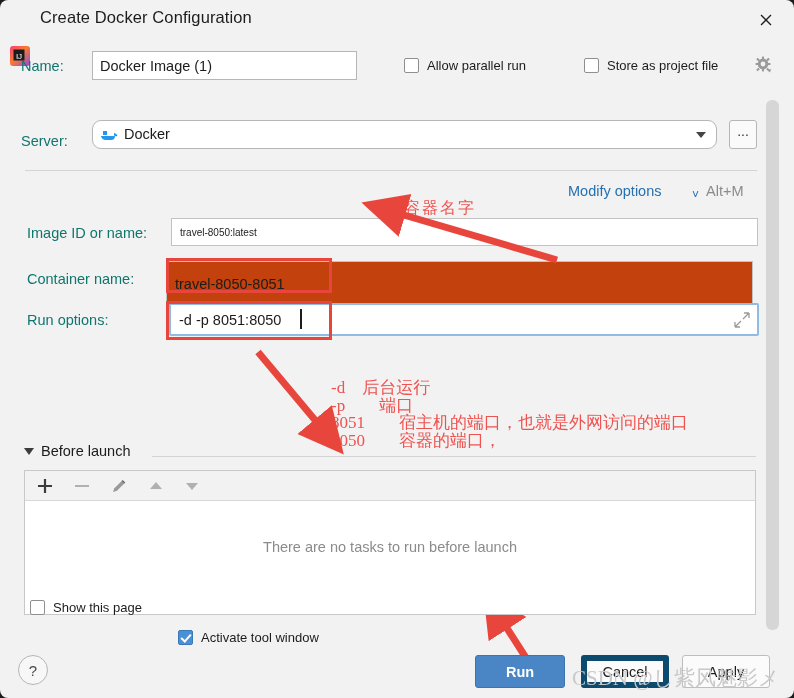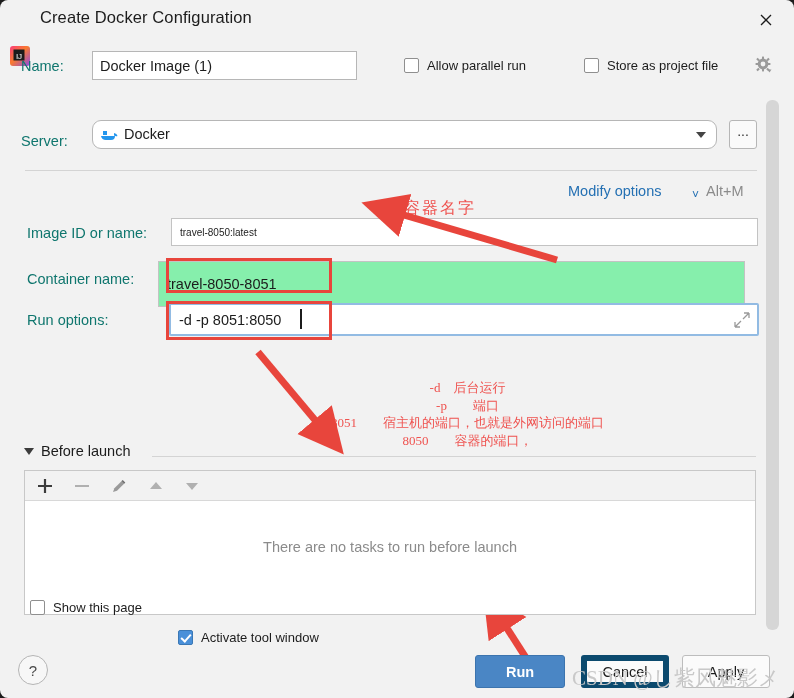--- a/index.html
+++ b/index.html
@@ -117,22 +117,22 @@
   
   #image-label { left: 27px; top: 225px; }
   #image-input {
     position: absolute; left: 171px; top: 218px; width: 587px; height: 28px;
     background: #fff; border: 1px solid #c3c3c3;
     font-size: 10px; color: #1c1c1c; padding: 0 8px;
     font-family: "Liberation Sans", sans-serif;
   }
   #container-label { left: 27px; top: 271px; text-align: center; }
   #container-input {
-    position: absolute; left: 158px; top: 261px; width: 587px; height: 46px;
-    background: #86efac; border: 1px solid #c3c3c3;
+    position: absolute; left: 166px; top: 261px; width: 587px; height: 46px;
+    background: #c2410c; border: 1px solid #c3c3c3;
     font-size: 14.5px; color: #1c1c1c; padding: 0 8px;
     font-family: "Liberation Sans", sans-serif;
   }
   #runopt-label { left: 27px; top: 312px; }
   #runopt-input {
     position: absolute; left: 169px; top: 303px; width: 590px; height: 33px;
     background: #fff; border: 2px solid #92bbe3; border-radius: 2px;
     font-size: 14.5px; color: #1c1c1c; padding: 0 8px;
     font-family: "Liberation Sans", sans-serif;
   }
@@ -157,21 +157,21 @@
     pointer-events: none;
   }
 
   
   .redtext {
     position: absolute; color: #ef5350;
     font-family: "Liberation Serif", serif;
     white-space: pre;
   }
   #ann-container-name { left: 404px; top: 198px; font-size: 16px; letter-spacing: 2px; }
-  #ann-block { left: 331px; top: 379px; font-size: 13px; line-height: 17.5px; text-align: center; }
+  #ann-block { left: 331px; top: 379px; font-size: 17px; line-height: 17.5px; }
   #ann-map { left: 337px; top: 478px; font-size: 15.5px; }
 
   
   #bl-triangle {
     position: absolute; left: 24px; top: 448px;
     width: 0; height: 0; border-left: 5.5px solid transparent;
     border-right: 5.5px solid transparent; border-top: 7px solid #3c3c3c;
   }
   #bl-title {
     position: absolute; left: 41px; top: 443px;

